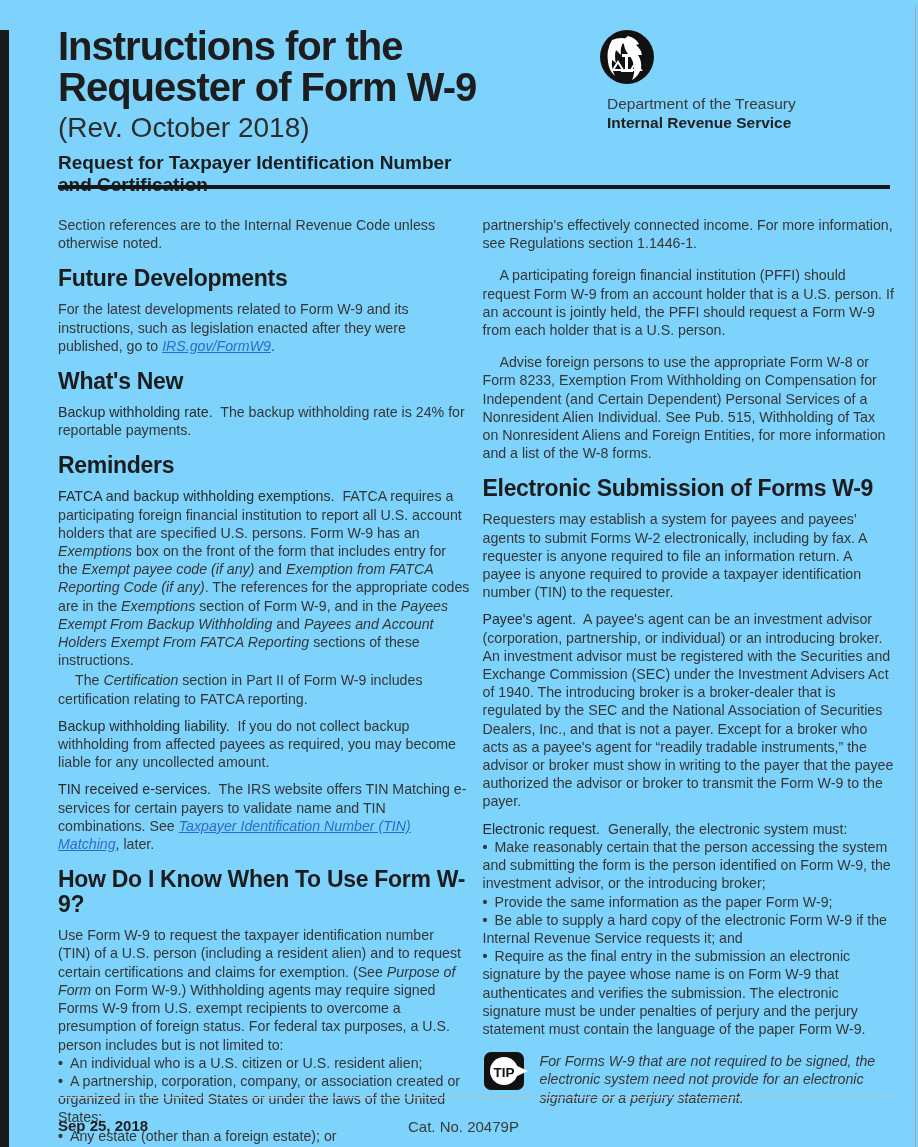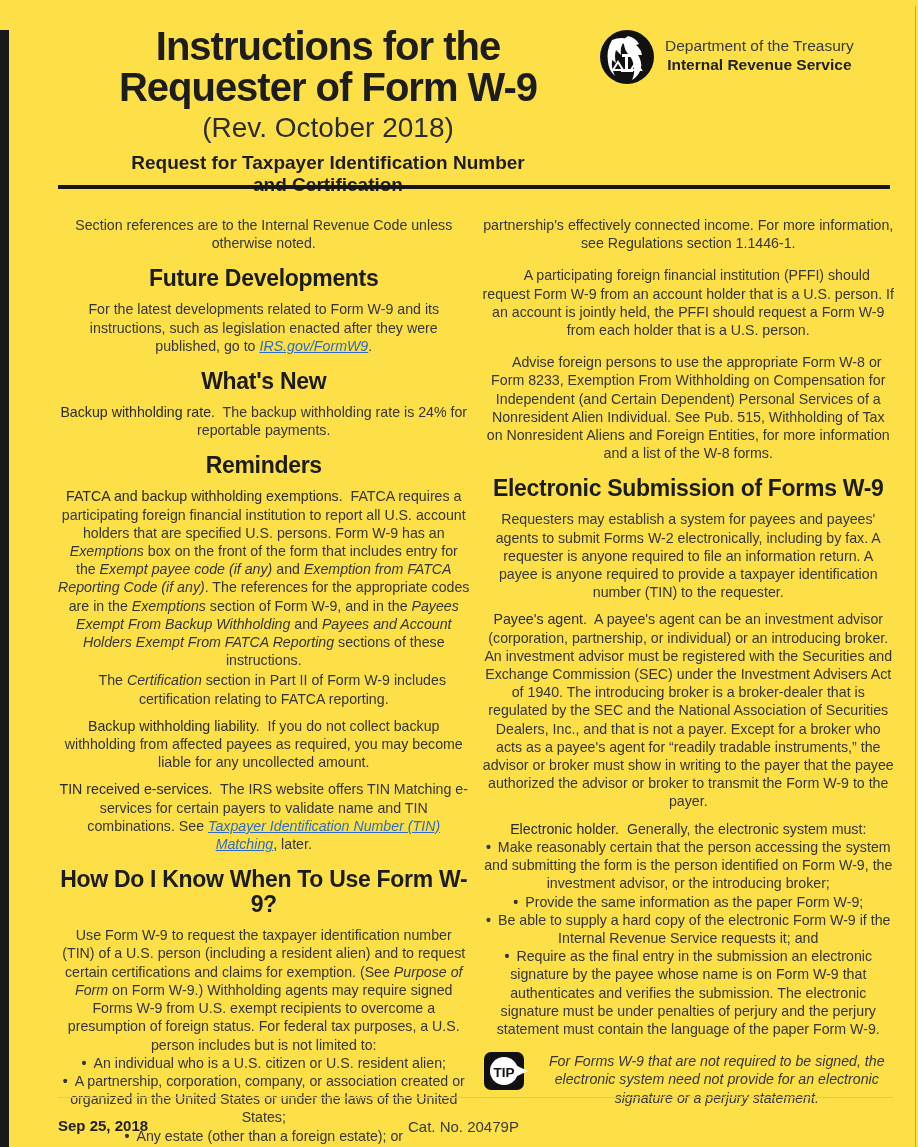--- a/index.html
+++ b/index.html
@@ -1,27 +1,27 @@
 <!DOCTYPE html>
 <html><head>
 <meta charset="utf-8">
 <style>
   html,body{margin:0;padding:0;background:#fff;}
-  .page{position:relative;width:918px;height:1147px;background:#fde047;overflow:hidden;
-        font-family:"Liberation Sans","DejaVu Sans",sans-serif;color:#333;text-align:center;}
+  .page{position:relative;width:918px;height:1147px;background:#7dd3fc;overflow:hidden;
+        font-family:"Liberation Sans","DejaVu Sans",sans-serif;color:#333;}
   
   .edge-left{position:absolute;left:0;top:30px;bottom:0;width:9px;background:#191919;}
   .edge-right{position:absolute;right:2px;top:6px;bottom:0;width:1px;background:#a6a6a6;}
   
   .hdr{position:absolute;left:58px;top:26px;width:540px;}
   .title{font-size:40px;line-height:41px;font-weight:bold;letter-spacing:-1px;color:#1d1d1d;}
   .rev{font-size:28px;line-height:30px;margin-top:5px;color:#2c2c2c;}
   .subtitle{font-size:19px;line-height:22px;font-weight:bold;margin-top:9px;color:#1d1d1d;}
   .hdr-rule{position:absolute;left:58px;top:185px;width:832px;height:4px;background:#161616;}
-  .agency{position:absolute;left:598px;top:28px;display:flex;align-items:flex-start;}
+  .agency{position:absolute;left:598px;top:28px;display:flex;align-items:flex-start;flex-direction:column;}
   .agency-text{margin-left:9px;font-size:15.5px;line-height:19px;margin-top:8px;color:#3a3a3a;}
   .agency-text .l2{font-weight:bold;color:#222;}
   
   .columns{position:absolute;left:58px;top:204px;width:836px;display:flex;gap:13px;}
   .col{flex:1 1 0;font-size:14.2px;line-height:18.2px;color:#363636;}
   .doc-h2{font-size:23px;line-height:25px;font-weight:bold;letter-spacing:-0.3px;color:#1c1c1c;margin:14px 0 8px;}
   .col > :first-child{margin-top:12px;}
   .para{margin:9px 0 0;}
   .para.indent{text-indent:17px;margin-top:10px;}
   .bullet{margin:0;}
@@ -91,21 +91,21 @@
         <div class="bullet"><span class="dot">•</span><span>Any estate (other than a foreign estate); or</span></div>
         <div class="bullet"><span class="dot">•</span><span>A domestic trust (as defined in Regulations section 301.7701-7).</span></div>
       </div>
     <div class="col" id="col-right">
         <p class="para"><span>partnership's effectively connected income. For more information, see Regulations section 1.1446-1.</span></p>
         <p class="para indent" style="margin-top: 14px;"><span>A participating foreign financial institution (PFFI) should request Form W-9 from an account holder that is a U.S. person. If an account is jointly held, the PFFI should request a Form W-9 from each holder that is a U.S. person.</span></p>
         <p class="para indent" style="margin-top: 14px;"><span>Advise foreign persons to use the appropriate Form W-8 or Form 8233, Exemption From Withholding on Compensation for Independent (and Certain Dependent) Personal Services of a Nonresident Alien Individual. See Pub. 515, Withholding of Tax on Nonresident Aliens and Foreign Entities, for more information and a list of the W-8 forms.</span></p>
         <div class="doc-h2">Electronic Submission of Forms W-9</div>
         <p class="para"><span>Requesters may establish a system for payees and payees' agents to submit Forms W-2 electronically, including by fax. A requester is anyone required to file an information return. A payee is anyone required to provide a taxpayer identification number (TIN) to the requester.</span></p>
         <p class="para"><span class="b">Payee's agent.</span><span>&nbsp; A payee's agent can be an investment advisor (corporation, partnership, or individual) or an introducing broker. An investment advisor must be registered with the Securities and Exchange Commission (SEC) under the Investment Advisers Act of 1940. The introducing broker is a broker-dealer that is regulated by the SEC and the National Association of Securities Dealers, Inc., and that is not a payer. Except for a broker who acts as a payee's agent for “readily tradable instruments,” the advisor or broker must show in writing to the payer that the payee authorized the advisor or broker to transmit the Form W-9 to the payer.</span></p>
-        <p class="para"><span class="b">Electronic holder.</span><span>&nbsp; Generally, the electronic system must:</span></p>
+        <p class="para"><span class="b">Electronic request.</span><span>&nbsp; Generally, the electronic system must:</span></p>
         <div class="bullet"><span class="dot">•</span><span>Make reasonably certain that the person accessing the system and submitting the form is the person identified on Form W-9, the investment advisor, or the introducing broker;</span></div>
         <div class="bullet"><span class="dot">•</span><span>Provide the same information as the paper Form W-9;</span></div>
         <div class="bullet"><span class="dot">•</span><span>Be able to supply a hard copy of the electronic Form W-9 if the Internal Revenue Service requests it; and</span></div>
         <div class="bullet"><span class="dot">•</span><span>Require as the final entry in the submission an electronic signature by the payee whose name is on Form W-9 that authenticates and verifies the submission. The electronic signature must be under penalties of perjury and the perjury statement must contain the language of the paper Form W-9.</span></div>
         <div class="tip">
           <span class="tip-icon"><svg width="46" height="40" viewBox="0 0 46 40">
               <rect x="1" y="1" width="40" height="38" rx="7" fill="#111"></rect>
               <circle cx="21" cy="20" r="14" fill="#fff"></circle>
               <polygon points="32,14 45,20 32,26" fill="#fff"></polygon>
               <text x="21" y="25.5" text-anchor="middle" font-family="Liberation Sans, sans-serif" font-size="13.5" font-weight="bold" fill="#111">TIP</text>

